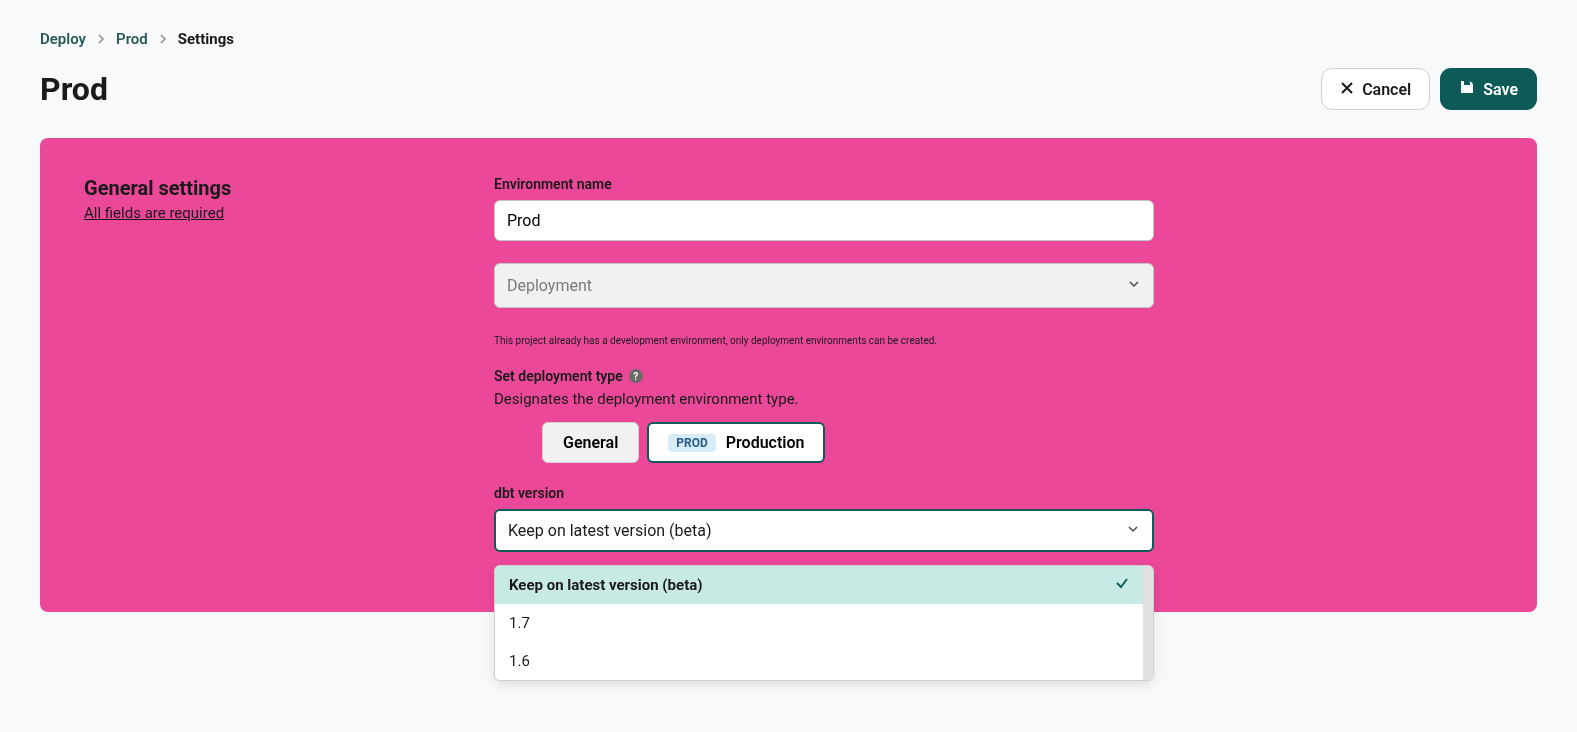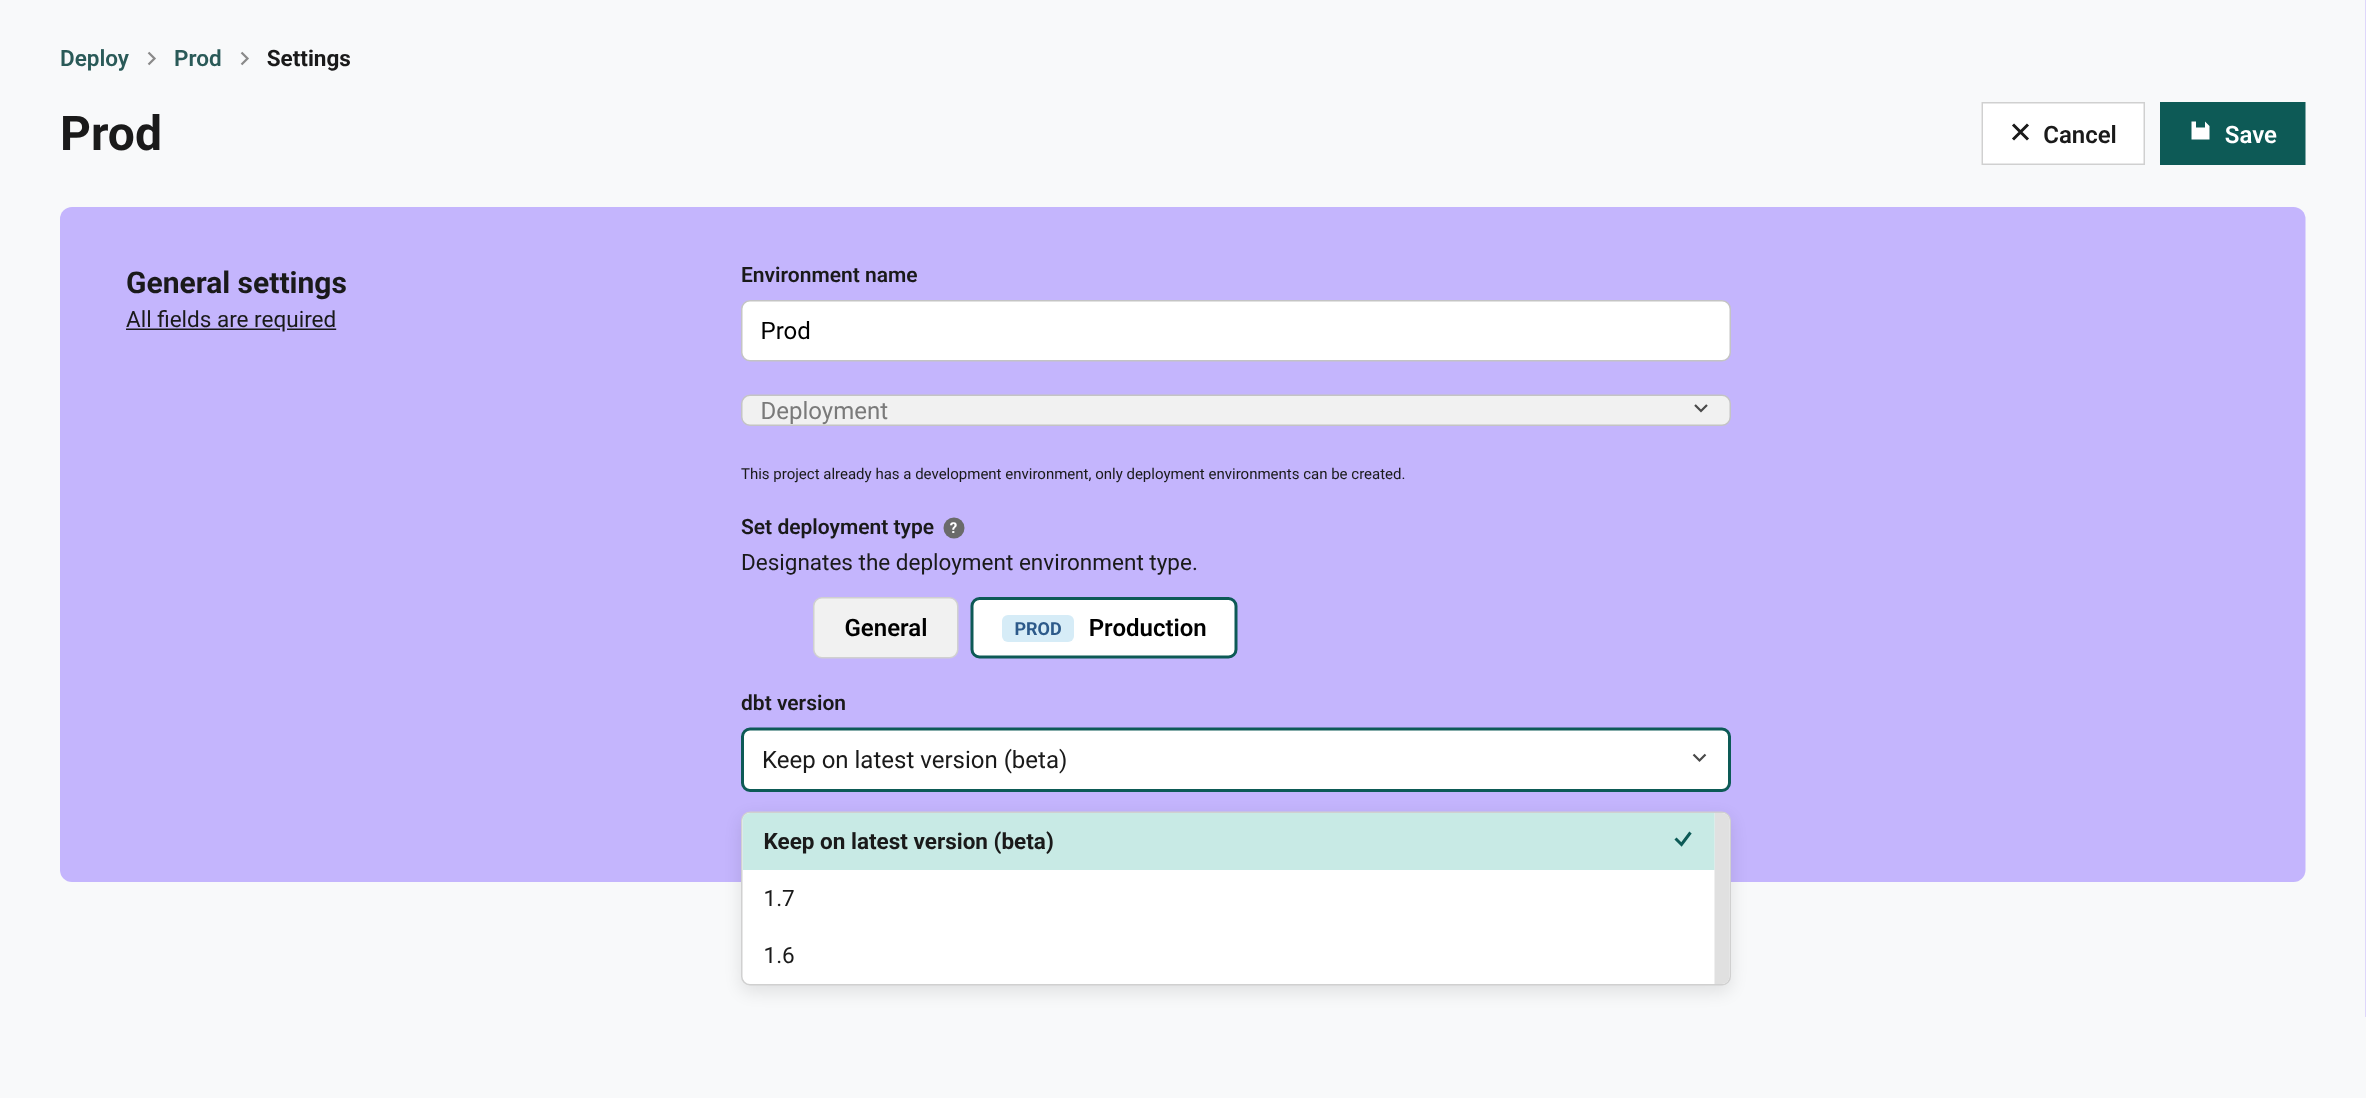--- a/index.html
+++ b/index.html
@@ -46,37 +46,37 @@
     }
     .header-actions {
       display: flex;
       gap: 10px;
     }
     .btn {
       display: flex;
       align-items: center;
       gap: 8px;
       padding: 10px 18px;
-      border-radius: 0;
+      border-radius: 11px;
       font-size: 16px;
       font-weight: 600;
       cursor: pointer;
       border: 1px solid transparent;
     }
     .btn-cancel {
       background: #fff;
       border: 1px solid #d0d0d0;
       color: #1a1a1a;
     }
     .btn-save {
       background: #0d5a56;
       color: #fff;
     }
     .card {
-      background: #c4b5fd;
+      background: #ec4899;
       border-radius: 8px;
       margin: 28px 40px 0 40px;
       padding: 38px 44px;
       display: flex;
       gap: 30px;
     }
     .card-left {
       width: 380px;
       flex-shrink: 0;
     }
@@ -112,21 +112,21 @@
     .text-input {
       width: 100%;
       padding: 10px 12px;
       font-size: 16px;
       border: 1px solid #c4c4c4;
       border-radius: 6px;
       background: #fff;
     }
     .select-box {
       width: 100%;
-      padding: 0 12px;
+      padding: 12px 12px;
       font-size: 16px;
       border: 1px solid #c4c4c4;
       border-radius: 6px;
       background: #f1f1f1;
       color: #7a7a7a;
       display: flex;
       justify-content: space-between;
       align-items: center;
     }
     .help-text {

